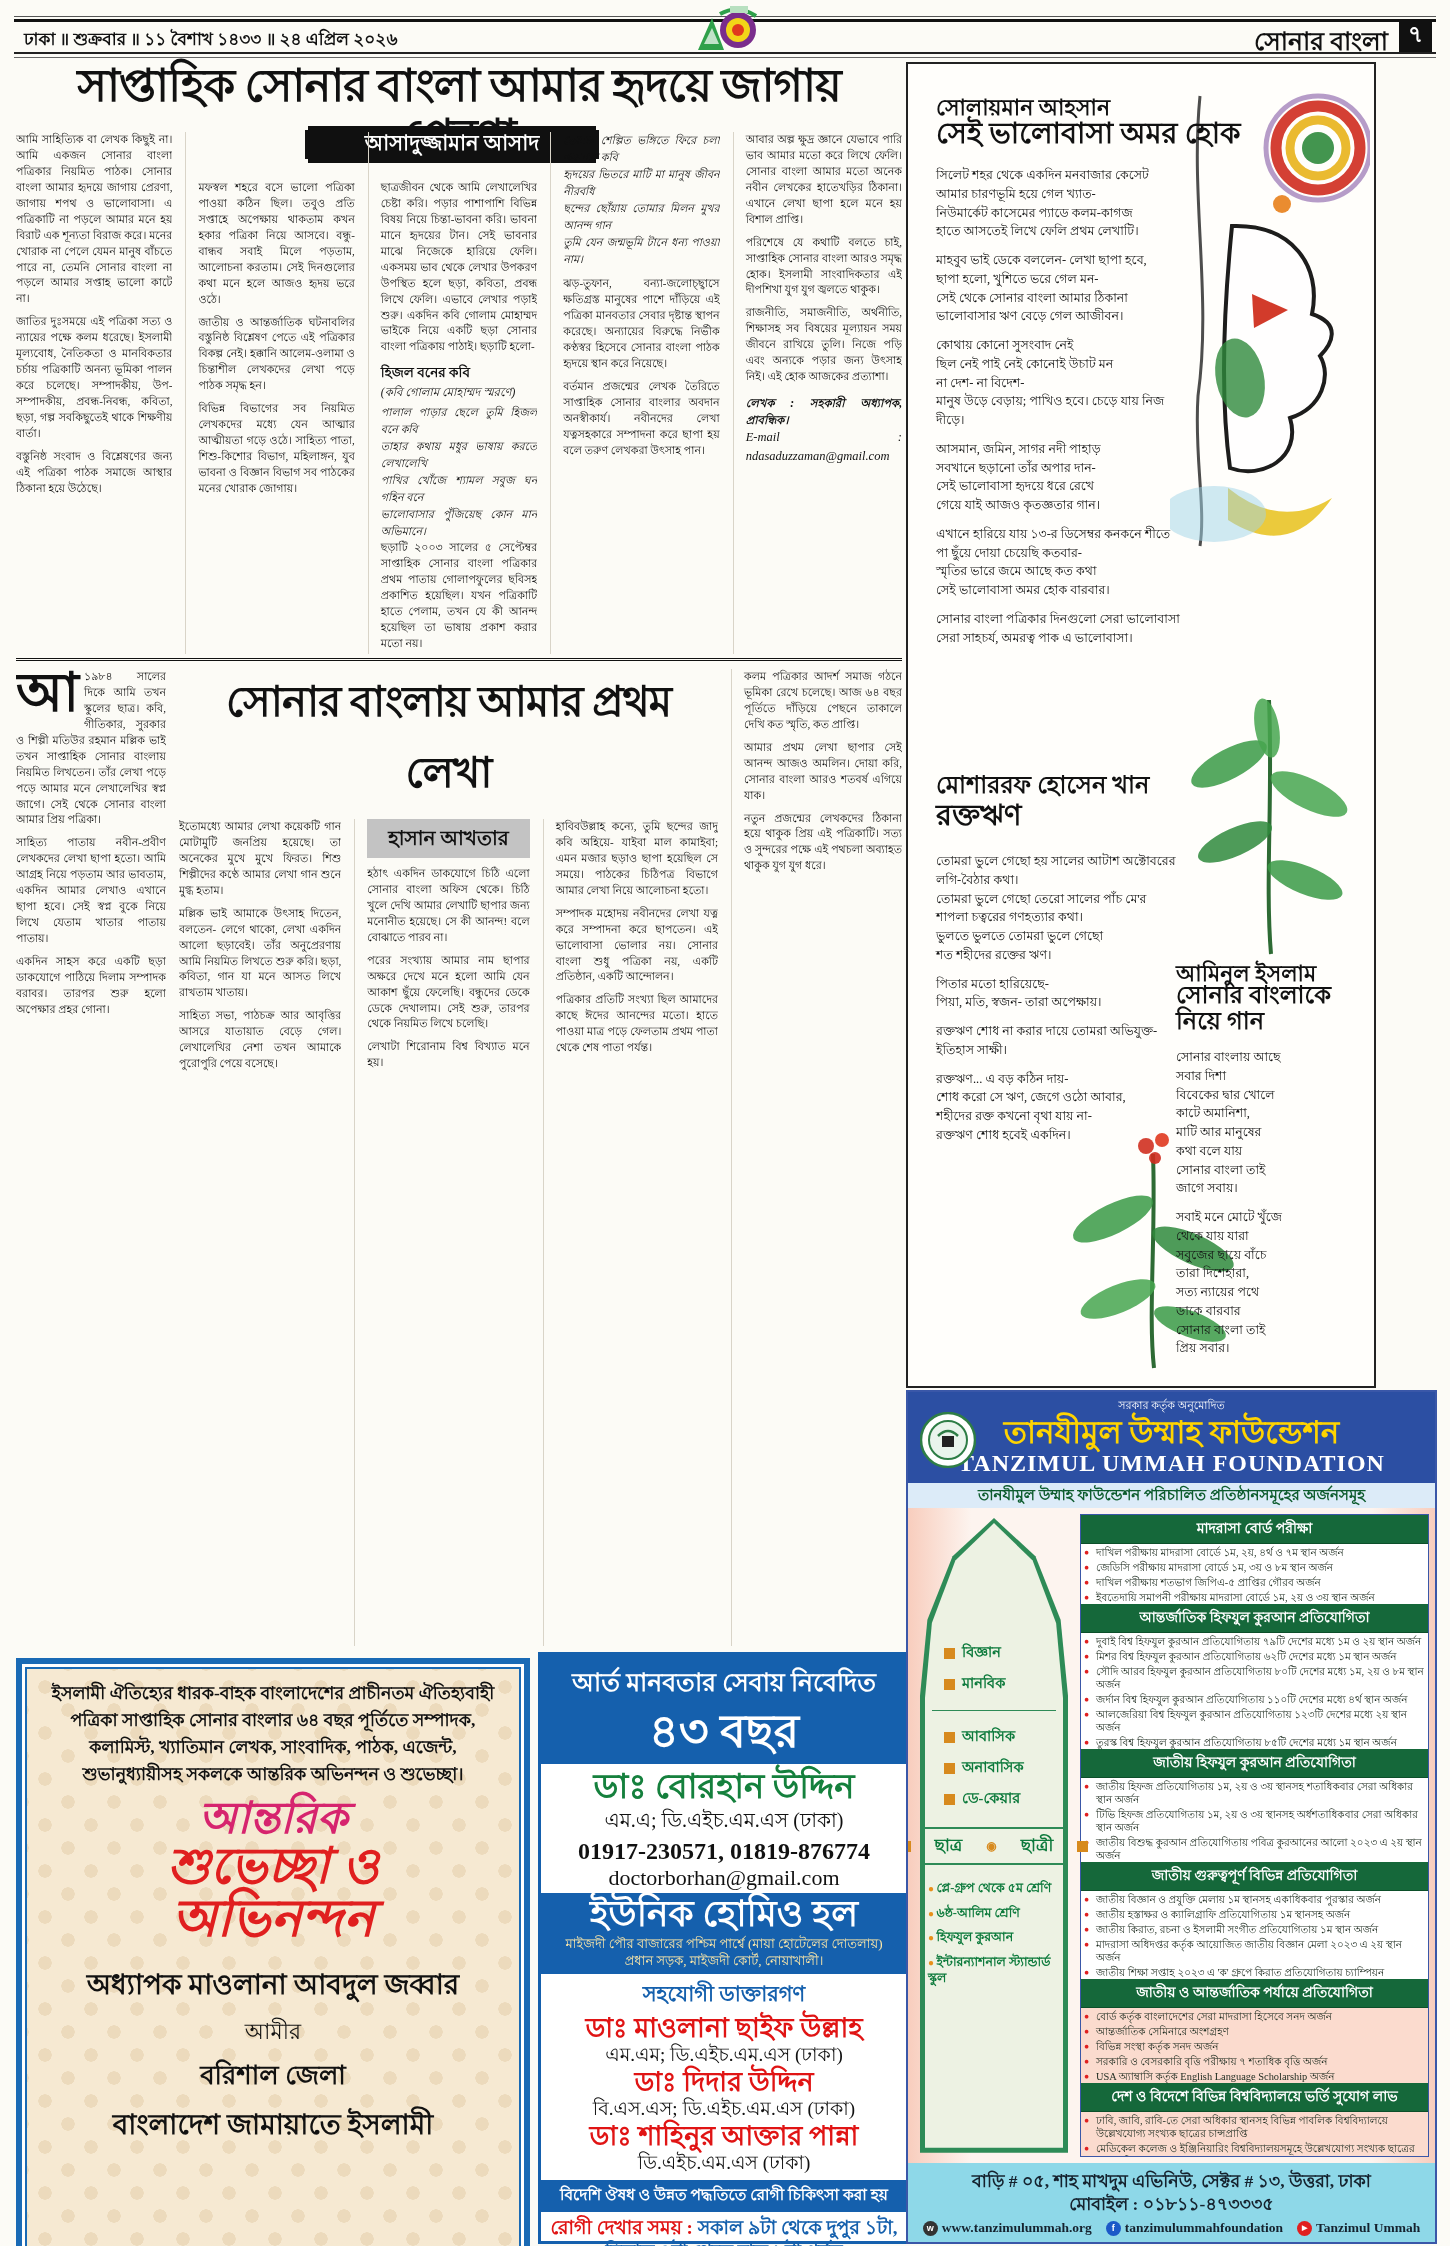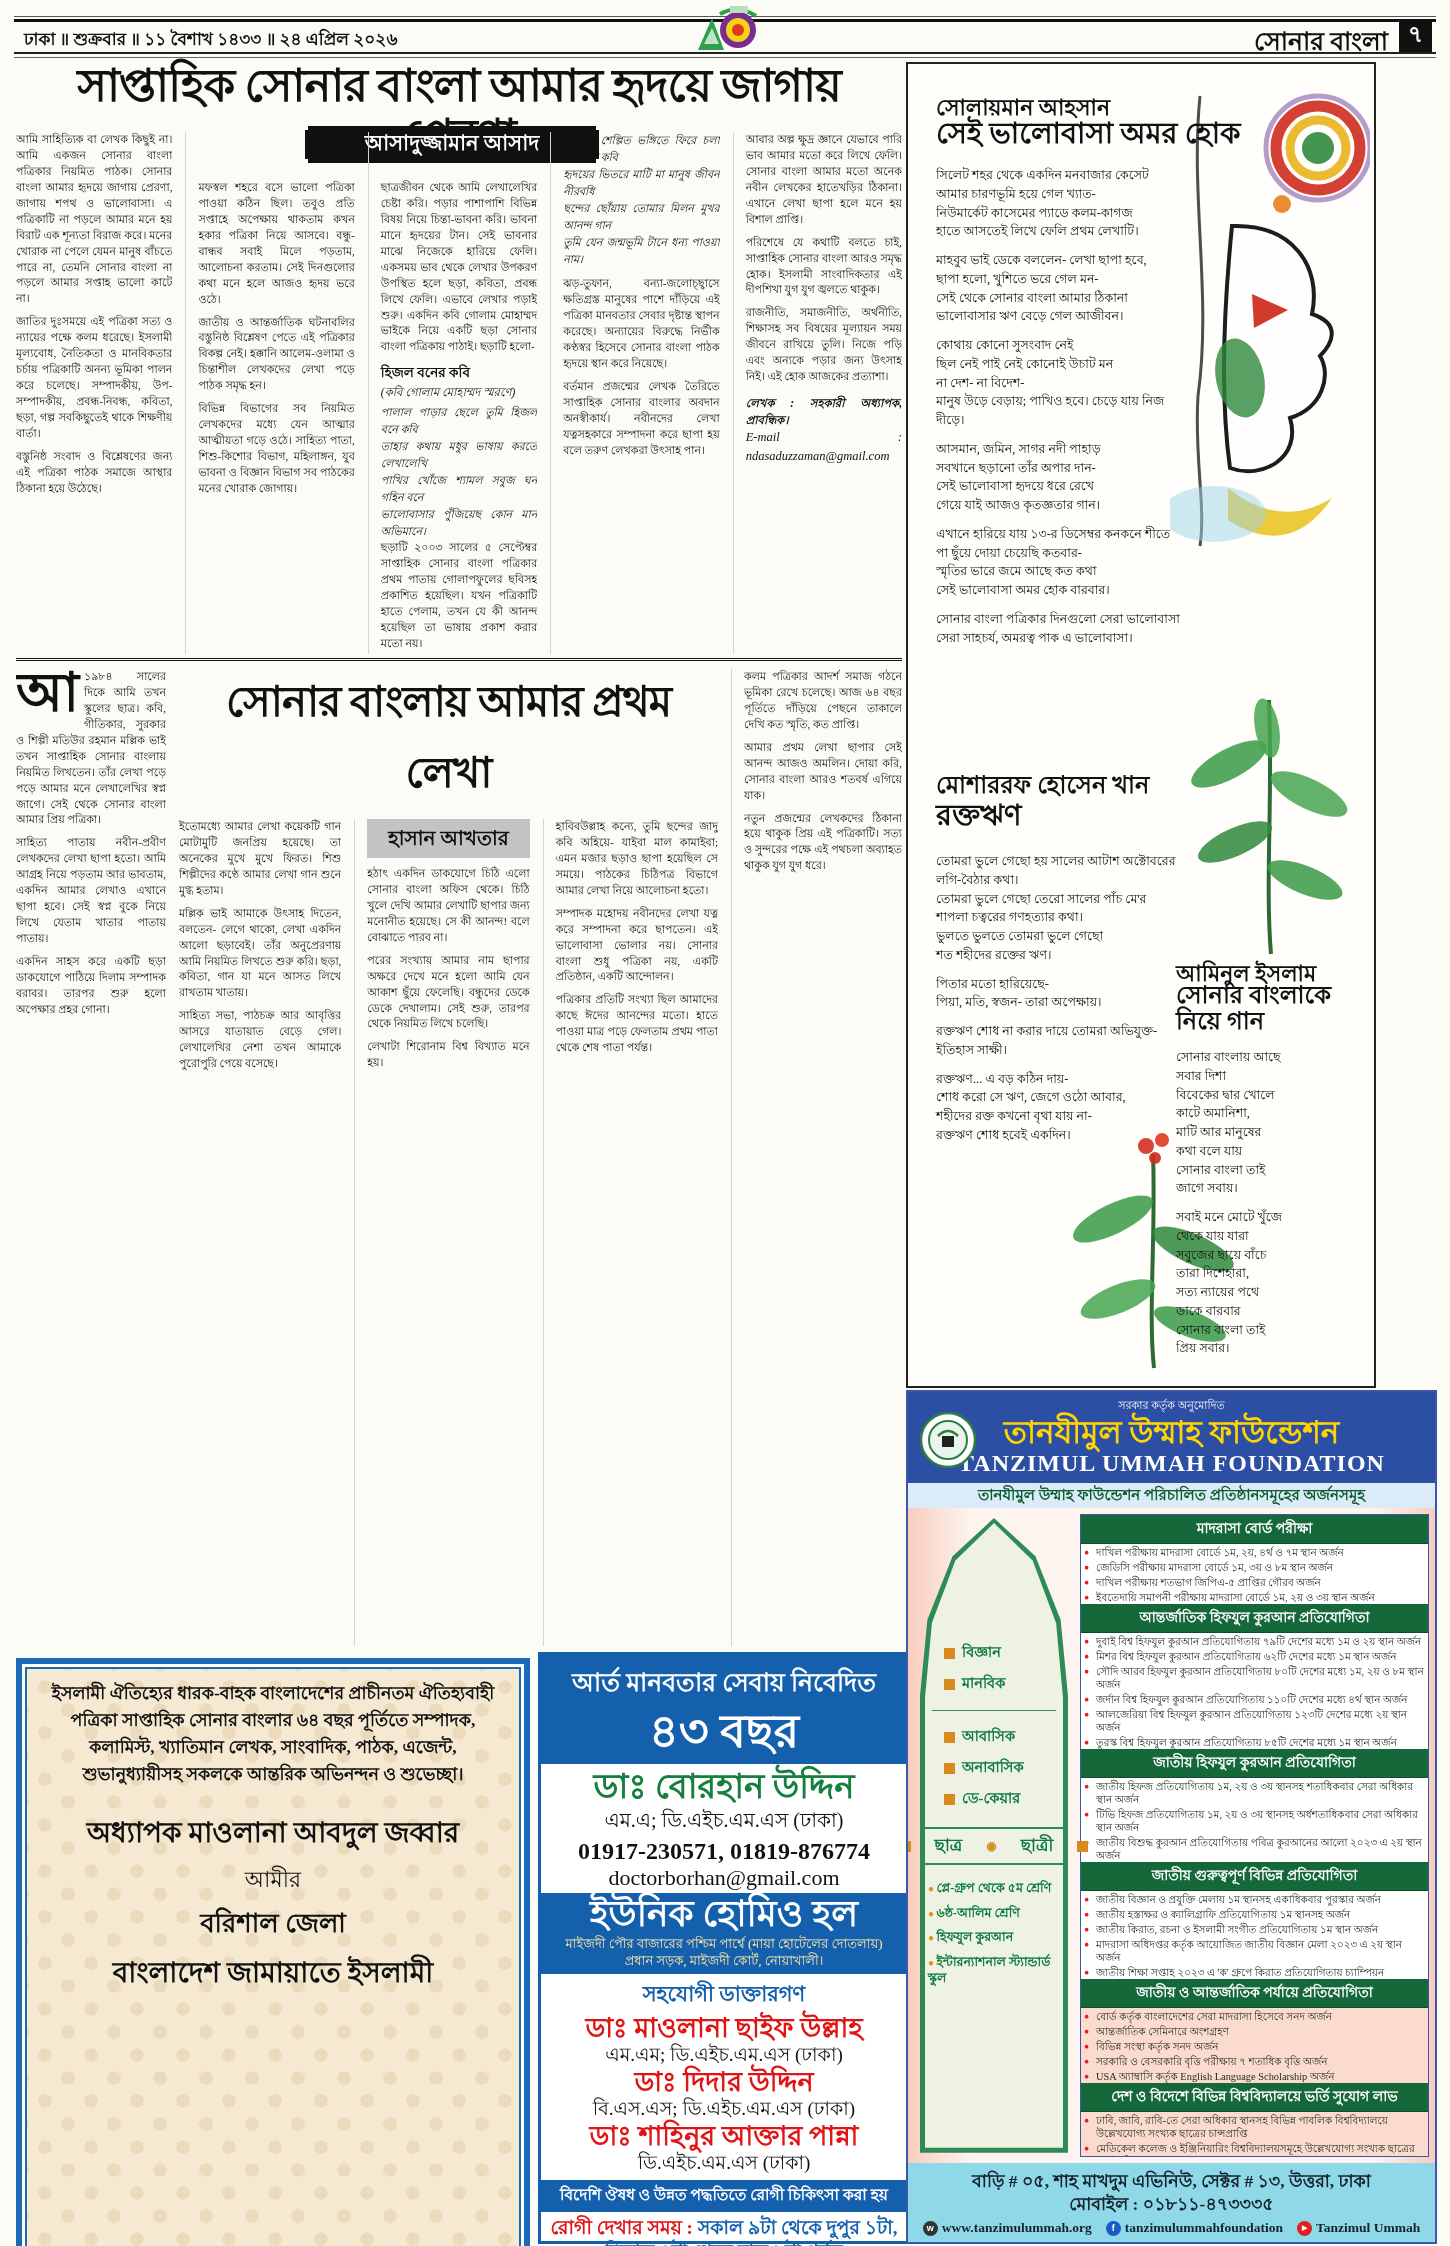--- a/index.html
+++ b/index.html
@@ -351,20 +351,25 @@
       <div class="a2c a2c5">
           <div class="para">কলম পত্রিকার আদর্শ সমাজ গঠনে ভূমিকা রেখে চলেছে। আজ ৬৪ বছর পূর্তিতে দাঁড়িয়ে পেছনে তাকালে দেখি কত স্মৃতি, কত প্রাপ্তি।</div>
           <div class="para">আমার প্রথম লেখা ছাপার সেই আনন্দ আজও অমলিন। দোয়া করি, সোনার বাংলা আরও শতবর্ষ এগিয়ে যাক।</div>
           <div class="para">নতুন প্রজন্মের লেখকদের ঠিকানা হয়ে থাকুক প্রিয় এই পত্রিকাটি। সত্য ও সুন্দরের পক্ষে এই পথচলা অব্যাহত থাকুক যুগ যুগ ধরে।</div>
         </div>
     </div>
   </section>
 
   <div class="adL">
     <div class="adL-head">ইসলামী ঐতিহ্যের ধারক-বাহক বাংলাদেশের প্রাচীনতম ঐতিহ্যবাহী পত্রিকা সাপ্তাহিক সোনার বাংলার ৬৪ বছর পূর্তিতে সম্পাদক, কলামিস্ট, খ্যাতিমান লেখক, সাংবাদিক, পাঠক, এজেন্ট, শুভানুধ্যায়ীসহ সকলকে আন্তরিক অভিনন্দন ও শুভেচ্ছা।</div>
+    <div class="callig">
+      <div class="cal1">আন্তরিক</div>
+      <div class="cal2">শুভেচ্ছা ও</div>
+      <div class="cal3">অভিনন্দন</div>
+    </div>
     <div class="adL-name">অধ্যাপক মাওলানা আবদুল জব্বার</div>
     <div class="adL-role">আমীর</div>
     <div class="adL-dist">বরিশাল জেলা</div>
     <div class="adL-org">বাংলাদেশ জামায়াতে ইসলামী</div>
   </div>
 
   <div class="adM">
     <div class="adM-blue">
       <div class="adM-line1">আর্ত মানবতার সেবায় নিবেদিত</div>
       <div class="adM-years">৪৩ বছর</div>

